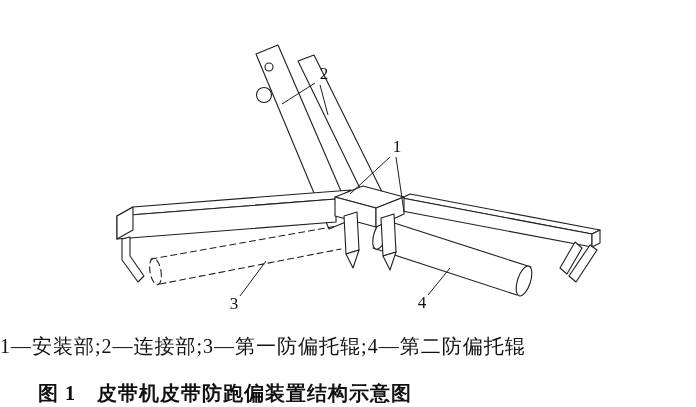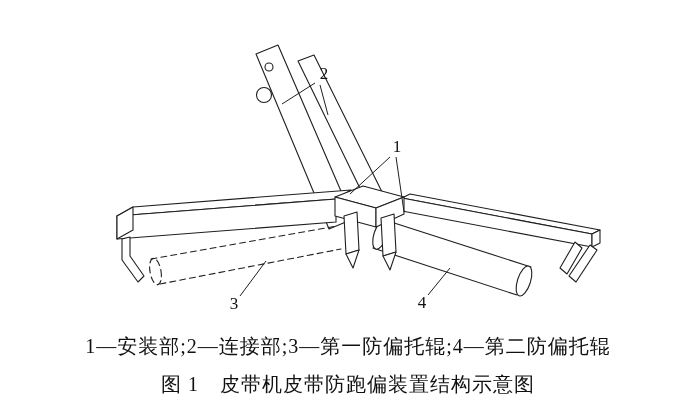--- a/index.html
+++ b/index.html
@@ -4,34 +4,35 @@
 <style>
   html, body { margin: 0; padding: 0; }
   body {
     width: 696px; height: 407px;
     background: #ffffff;
     font-family: "Liberation Serif", serif;
     color: #111;
   }
   .page { position: relative; width: 696px; height: 407px; overflow: hidden; background: #fff; }
   .diagram { display: block; margin: 0 auto; }
-  .captions { text-align: center; }
+  .captions { }
   .legend {
     font-size: 20px;
     letter-spacing: 1px;
     line-height: 1.2;
     margin-top: 2px;
     white-space: nowrap;
   }
   .title {
     font-size: 20px;
-    font-weight: normal;
+    font-weight: bold;
     letter-spacing: 1px;
-    margin-top: 13px;
+    margin-top: 22px;
     white-space: nowrap;
+    padding-left: 38px;
   }
   svg text { font-family: "Liberation Serif", serif; }
 </style>
 </head>
 <body>
 
 <div class="page">
 
   <svg class="diagram" width="696" height="332" viewBox="0 0 696 332" role="img">
 

